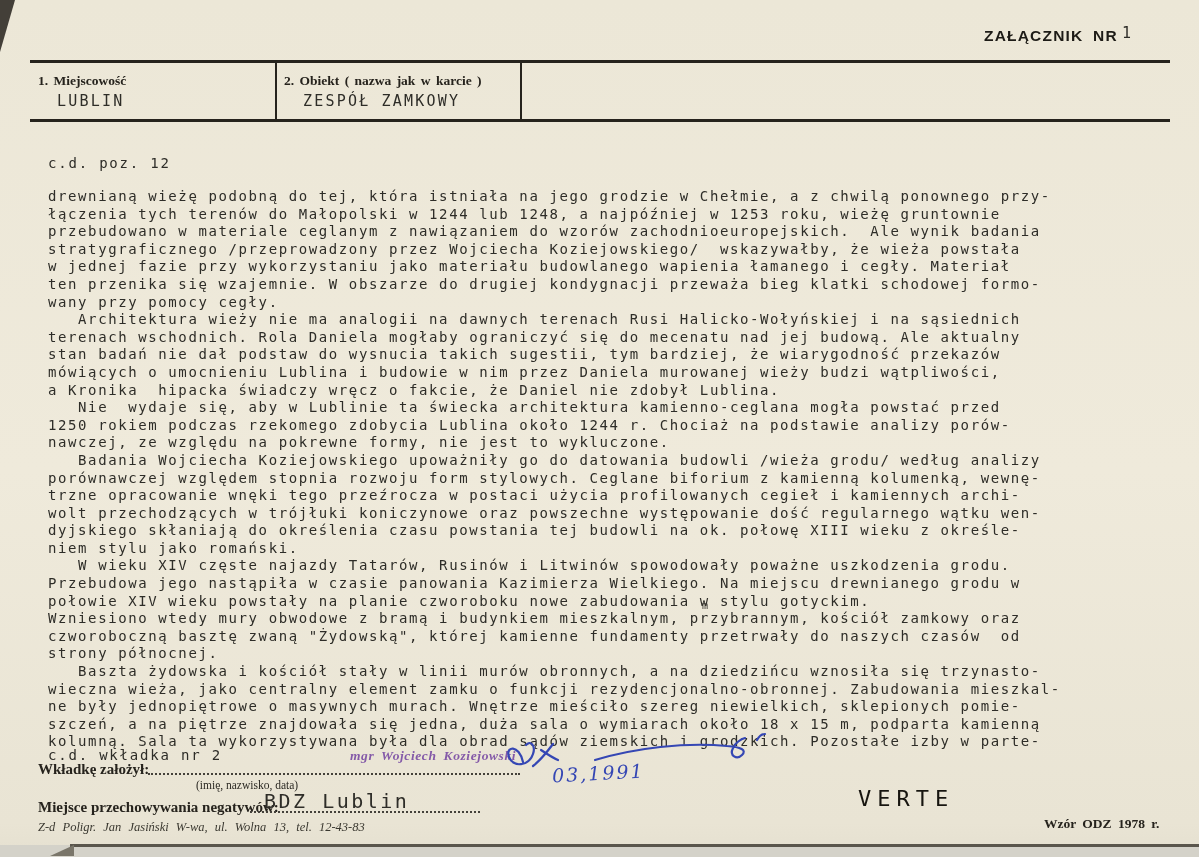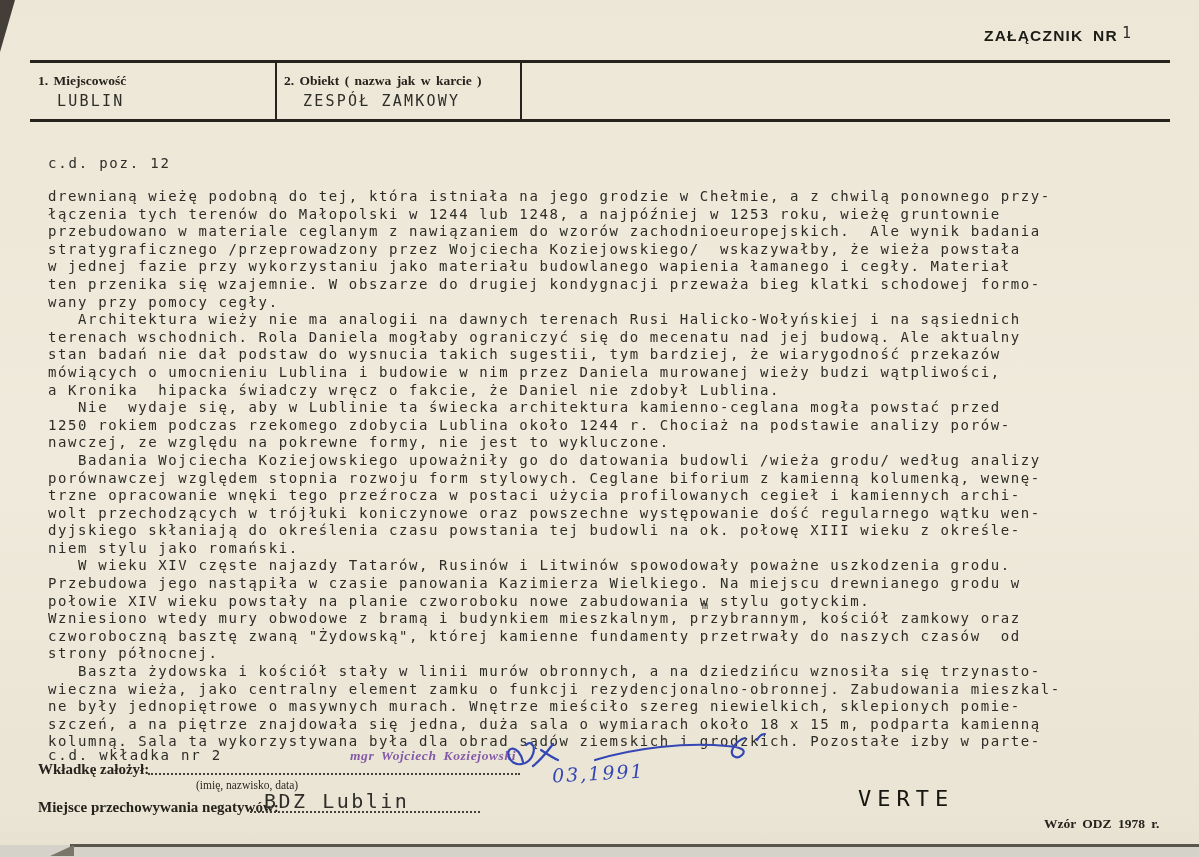--- a/index.html
+++ b/index.html
@@ -128,18 +128,19 @@
       <path d="M262 14 C264 10, 267 8, 270 8"></path>
     </g>
   </svg>
 
   <div class="abs handwriting" style="left:552px;top:762px;">03,1991</div>
 
   <div class="abs slabel" style="left:38px;top:799px;">Miejsce przechowywania negatywów:</div>
   <div class="abs type" style="left:264px;top:789px;font-size:20px;letter-spacing:2.5px;text-align:center;">BDZ Lublin</div>
   <div class="abs dotline" style="left:250px;top:811px;width:230px;"></div>
 
+  <div class="abs imprint" style="left:38px;top:820px;">Z-d Poligr.  Jan Jasiński  W-wa, ul. Wolna 13, tel. 12-43-83</div>
 
   <div class="abs verte" style="left:858px;top:786px;">VERTE</div>
 
   <div class="abs model" style="left:1044px;top:816px;">Wzór ODZ 1978 r.</div>
 
 </div>
 
 </body></html>

